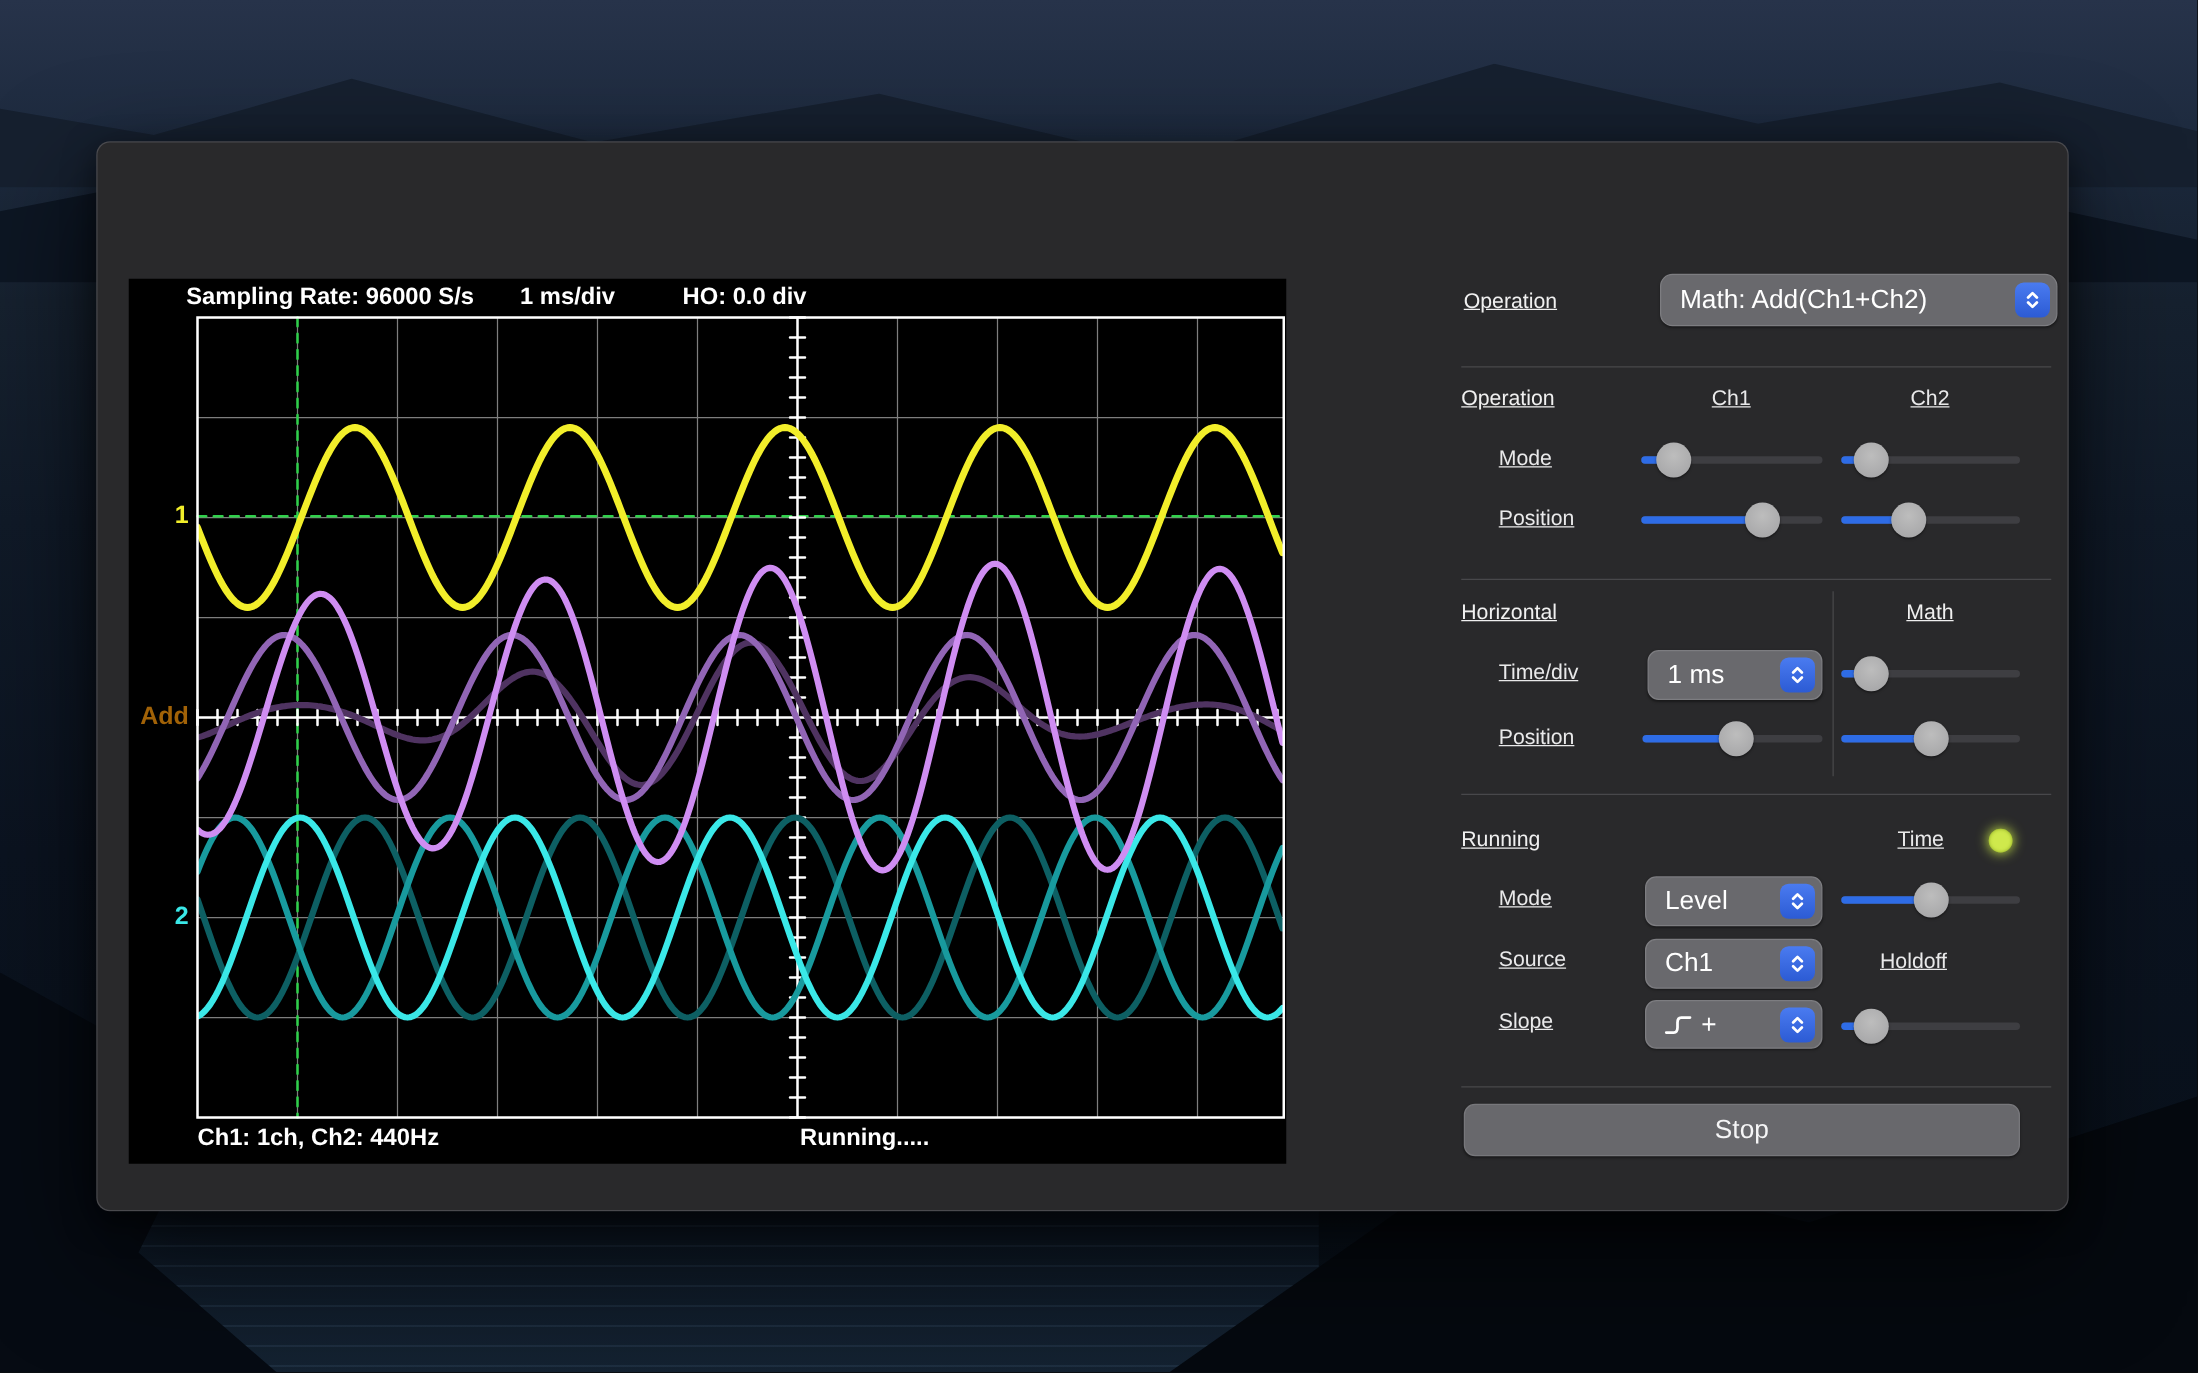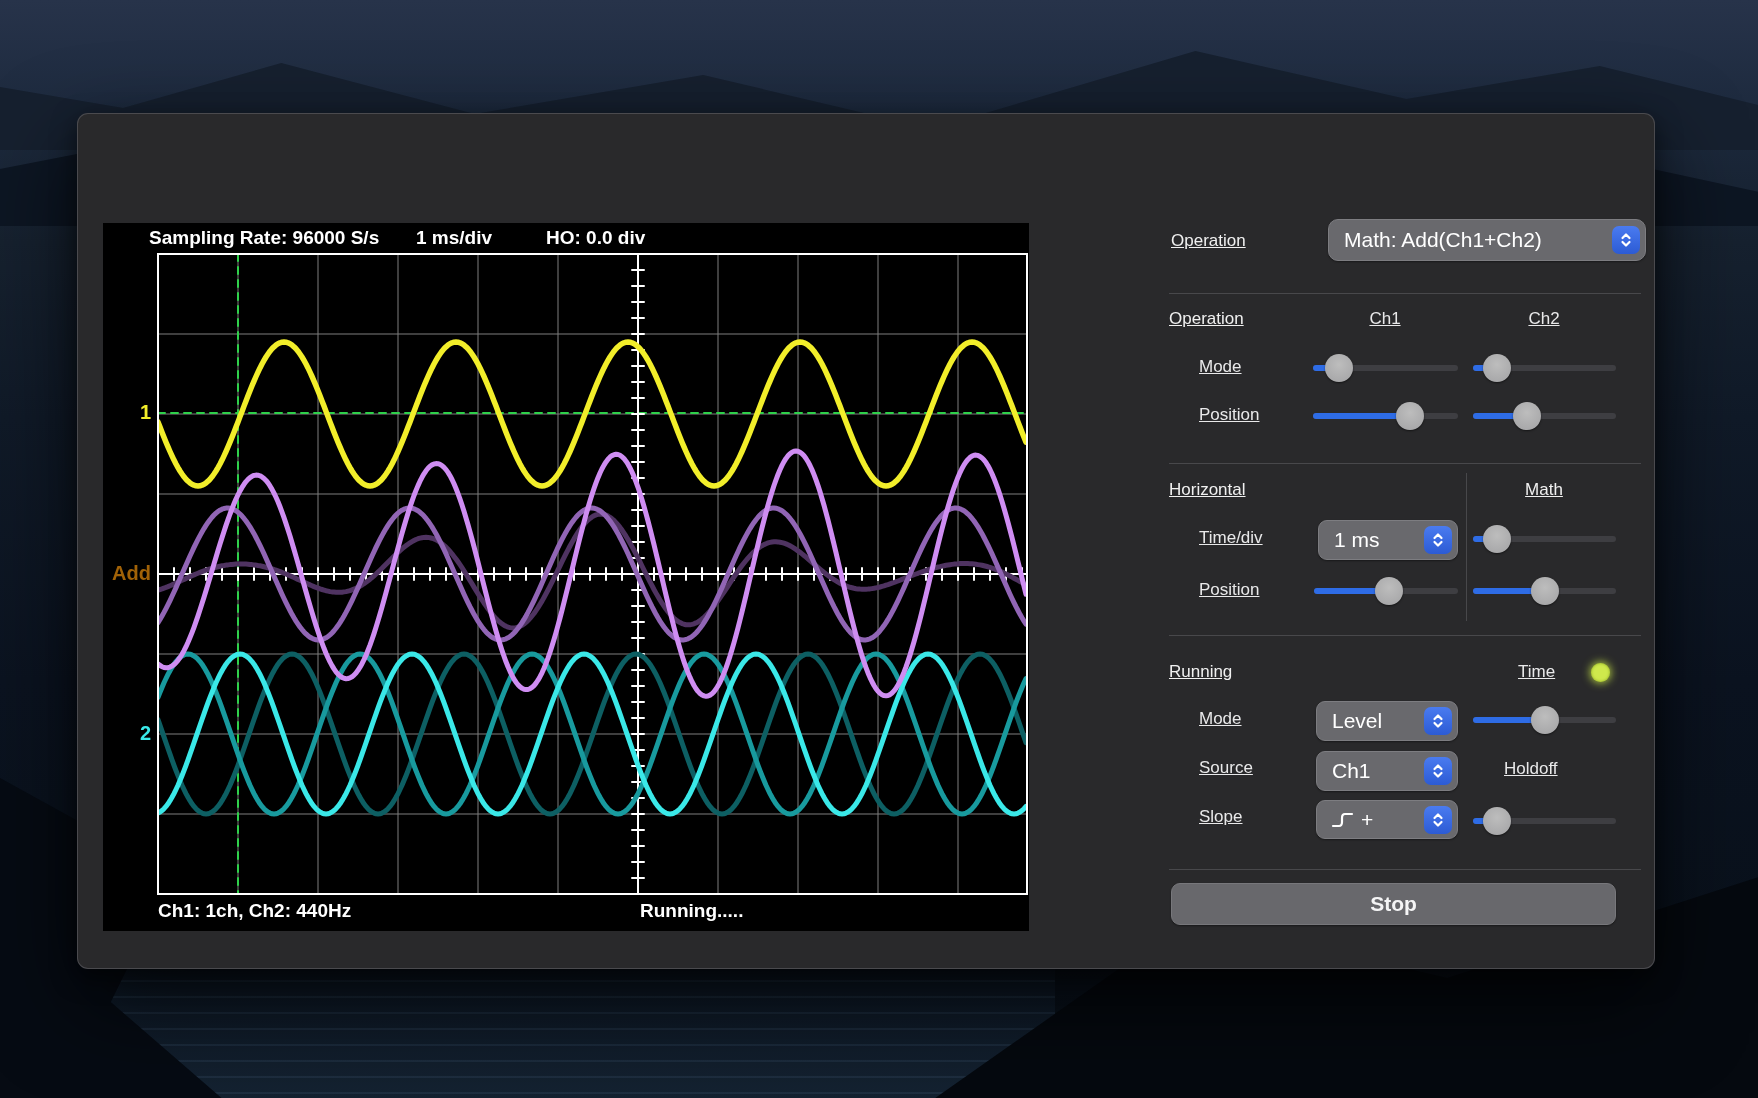--- a/index.html
+++ b/index.html
@@ -51,21 +51,21 @@
   .slider{position:absolute;height:30px;}
   .sl-track{position:absolute;left:0;top:12px;width:100%;height:6px;border-radius:3px;background:#3e3e42;}
   .sl-fill{position:absolute;left:0;top:12px;height:6px;border-radius:3px;background:#2e6ce6;}
   .sl-knob{position:absolute;top:1px;width:28px;height:28px;border-radius:50%;
     background:radial-gradient(circle at 50% 38%,#bdbdbd,#a2a2a4);box-shadow:0 1px 2px rgba(0,0,0,.5);}
 
   .led{position:absolute;width:19px;height:19px;border-radius:50%;background:#cfe94c;
     box-shadow:0 0 9px 1px rgba(205,235,70,.85) , inset 0 0 3px rgba(90,120,0,.6);}
 
   .stopbtn{position:absolute;background:#68686c;border:1px solid #77777b;border-radius:9px;
-    color:#f5f5f6;font-size:21px;font-weight:700;text-align:center;line-height:40px;
+    color:#f5f5f6;font-size:21px;font-weight:400;text-align:center;line-height:40px;
     box-shadow:0 1px 2px rgba(0,0,0,.4);cursor:default;}
 </style>
 </head>
 <body>
 
 <div class="desktop">
   <div class="mtn1"></div>
   <div class="mtn2"></div>
   <div class="water"></div>
   <div class="cliffR"></div>

